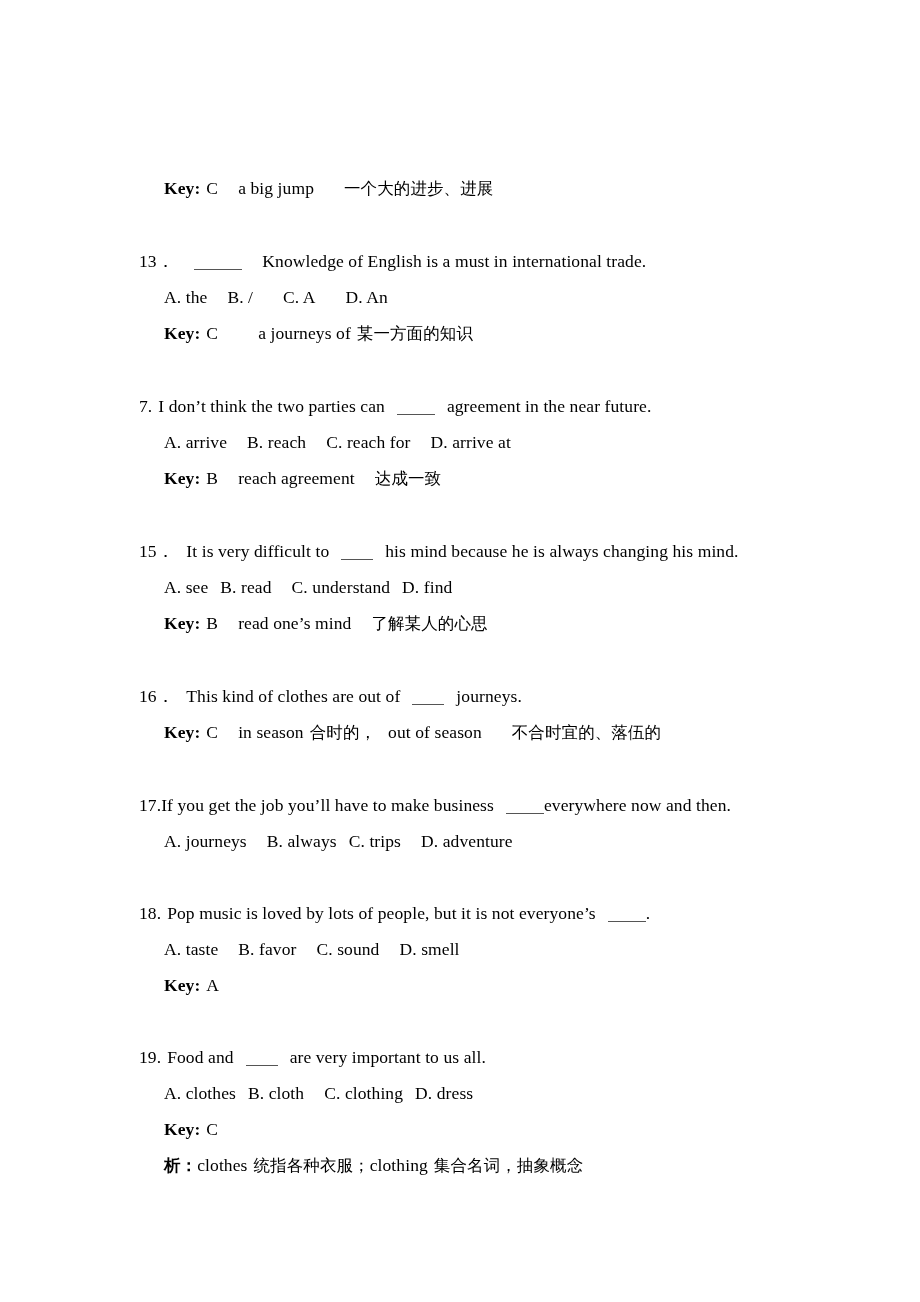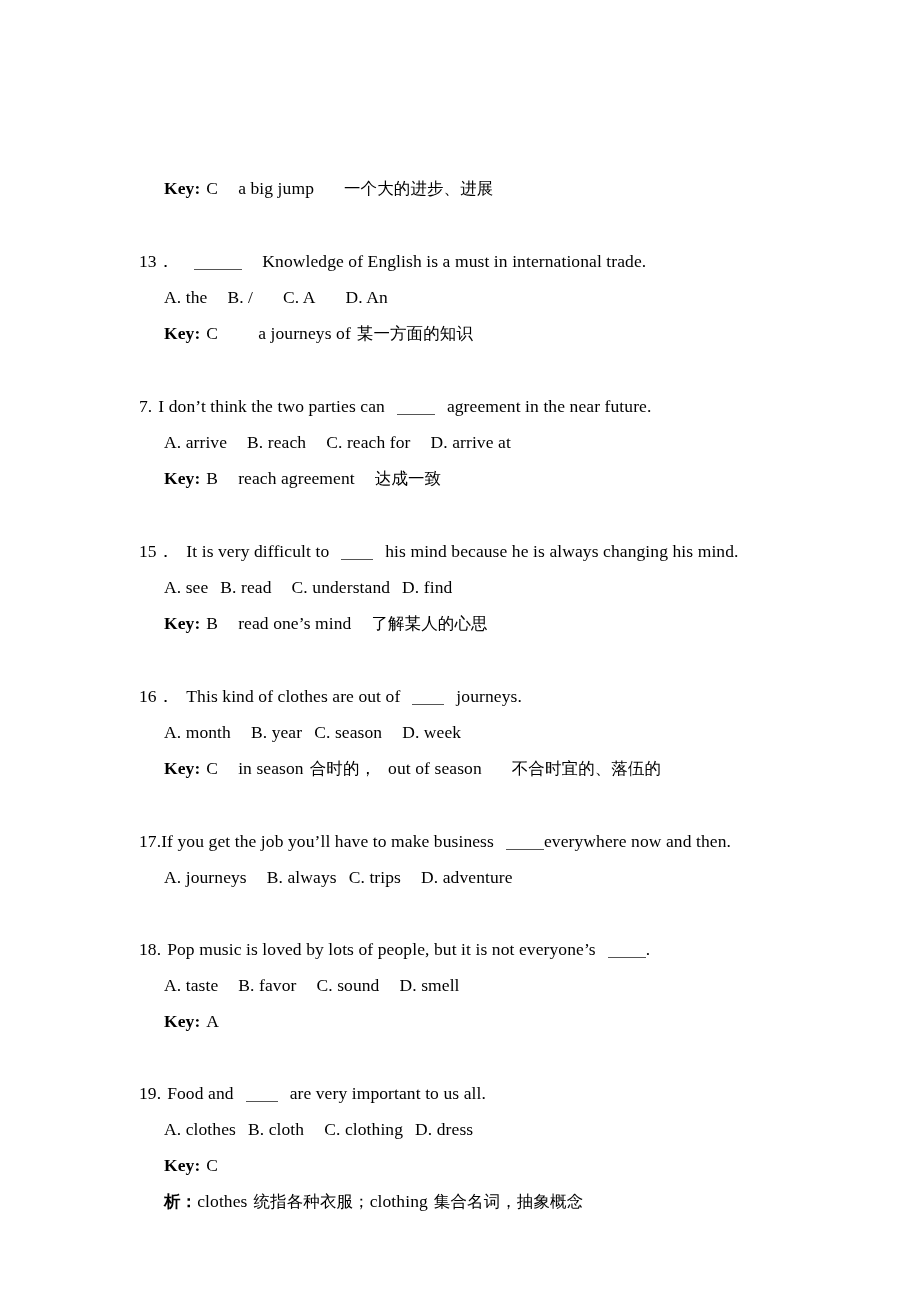--- a/index.html
+++ b/index.html
@@ -103,21 +103,20 @@
     </div>
 
     <div class="qblock">
       <div class="line stem"><span>15．</span><span class="sp-2"></span><span>It is very difficult to</span><span class="sp-2"></span><span class="blank w-sm"></span><span class="sp-2"></span><span>his mind because he is always changing his mind.</span></div>
       <div class="line options"><span class="opt">A. see</span><span class="sp-2"></span><span class="opt">B. read</span><span class="sp-3"></span><span class="opt">C. understand</span><span class="sp-2"></span><span class="opt">D. find</span></div>
       <div class="line key"><span class="lead">Key:</span><span class="sp-1"></span><span>B</span><span class="sp-3"></span><span>read one’s mind</span><span class="sp-3"></span><span class="cn">了解某人的心思</span></div>
     </div>
 
     <div class="qblock">
       <div class="line stem"><span>16．</span><span class="sp-2"></span><span>This kind of clothes are out of</span><span class="sp-2"></span><span class="blank w-sm"></span><span class="sp-2"></span><span>journeys.</span></div>
-      <div class="line options"><span class="opt">A. month</span><span class="sp-3"></span><span class="opt">B. year</span><span class="sp-2"></span><span class="opt">C. season</span><span class="sp-3"></span><span class="opt">D. week</span></div>
       <div class="line key"><span class="lead">Key:</span><span class="sp-1"></span><span>C</span><span class="sp-3"></span><span>in season</span><span class="sp-1"></span><span class="cn">合时的，</span><span class="sp-2"></span><span>out of season</span><span class="sp-4"></span><span class="cn">不合时宜的、落伍的</span></div>
     </div>
 
     <div class="qblock">
       <div class="line stem"><span>17.</span><span>If you get the job you’ll have to make business</span><span class="sp-2"></span><span class="blank w-md"></span><span>everywhere now and then.</span></div>
       <div class="line options"><span class="opt">A. journeys</span><span class="sp-3"></span><span class="opt">B. always</span><span class="sp-2"></span><span class="opt">C. trips</span><span class="sp-3"></span><span class="opt">D. adventure</span></div>
     </div>
 
     <div class="qblock">
       <div class="line stem"><span>18.</span><span class="sp-1"></span><span>Pop music is loved by lots of people, but it is not everyone’s</span><span class="sp-2"></span><span class="blank w-md"></span><span>.</span></div>

